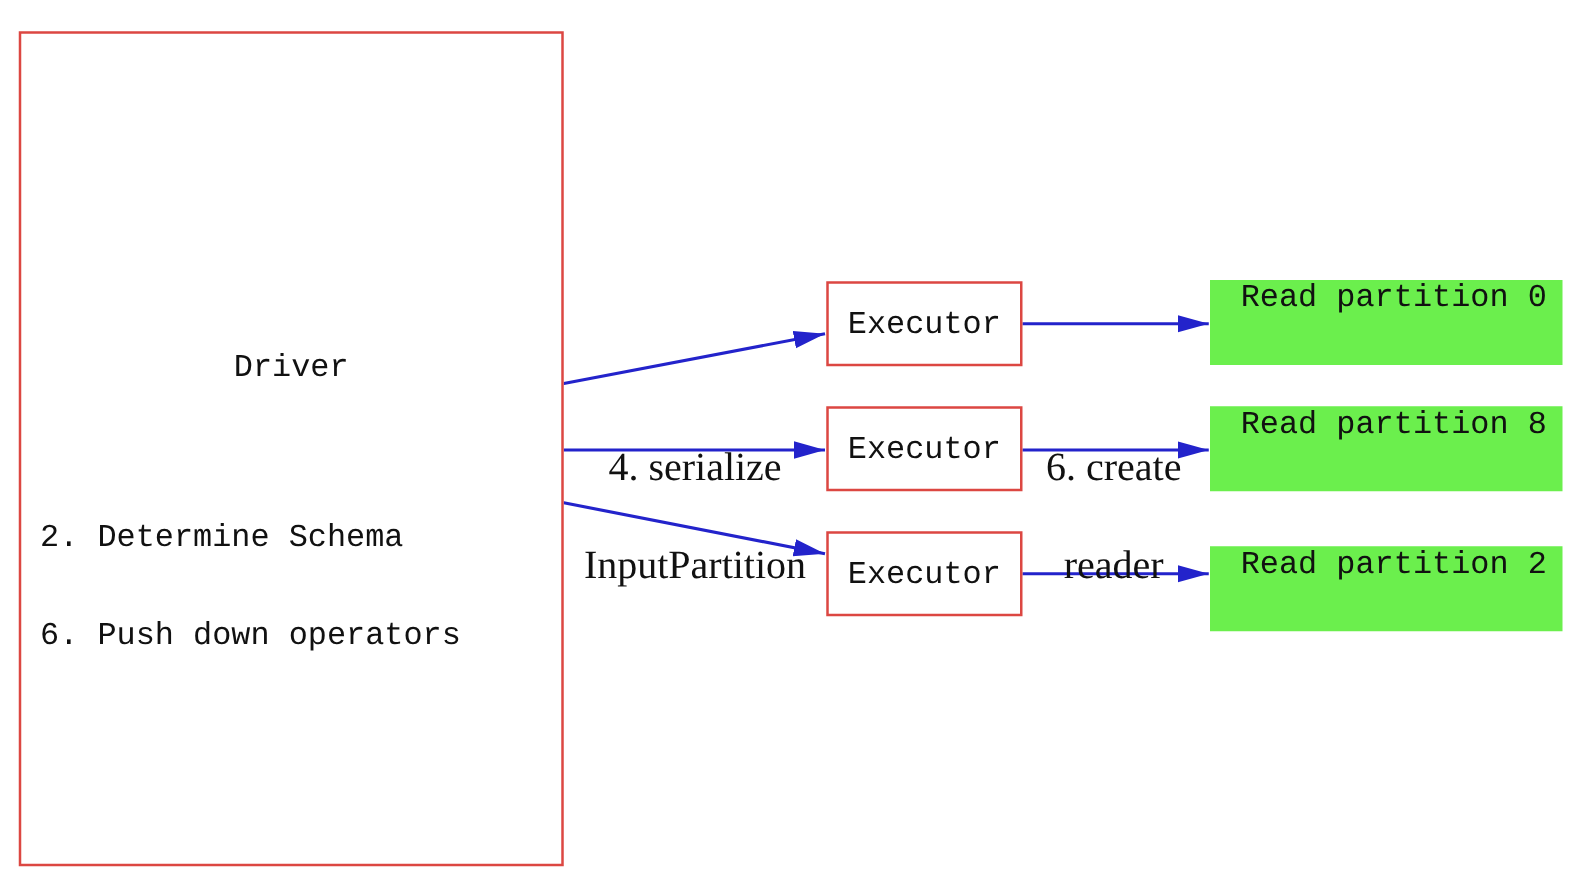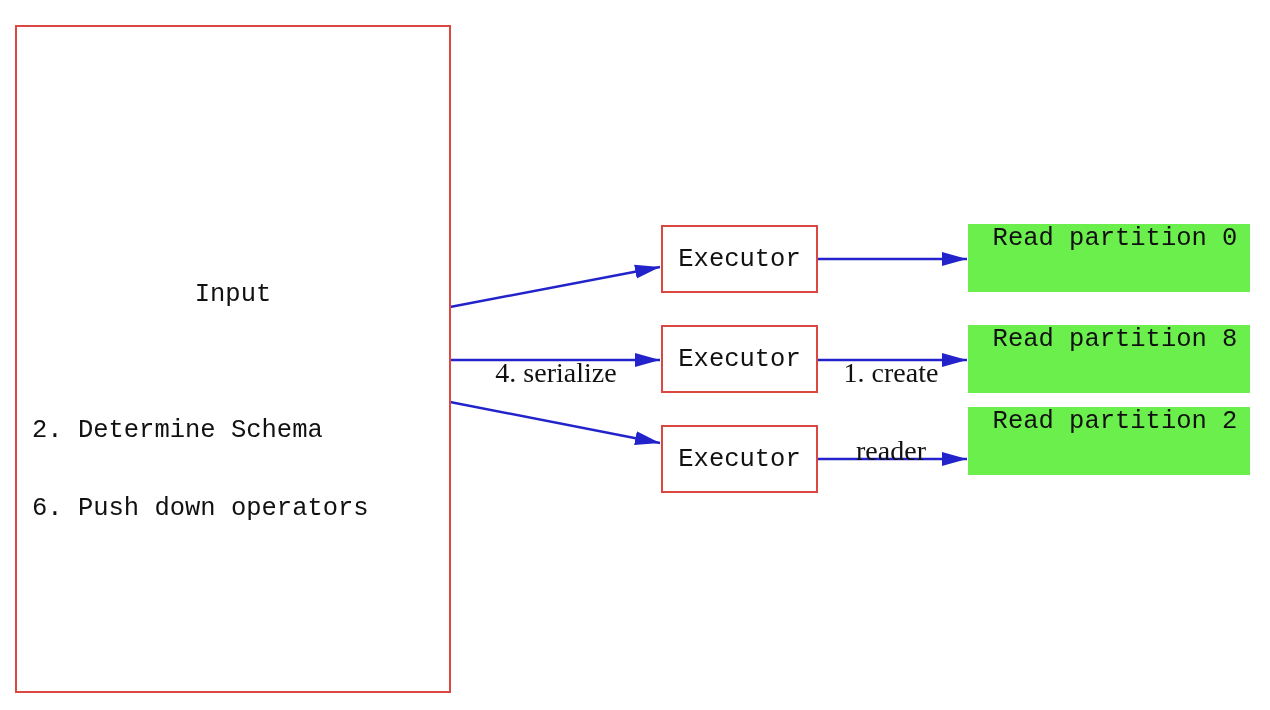--- a/index.html
+++ b/index.html
@@ -69,28 +69,28 @@
     border: none;
     display: flex;
     align-items: flex-start;
     justify-content: center;
     font-size: 25.5px;
     white-space: pre;
     padding-left: 12px;
   }
   .part-0 { top: 224px; }
   .part-1 { top: 325px; }
-  .part-2 { top: 407px; }
+  .part-2 { top: 437px; }
   .edge-label {
     position: absolute;
     width: 220px;
     top: 308px;
     text-align: center;
     font-family: "Liberation Serif", "DejaVu Serif", serif;
-    font-size: 28px;
+    font-size: 32px;
     line-height: 26px;
     color: #111111;
     white-space: pre;
   }
   .label-serialize { left: 446px; }
   .label-reader { left: 781px; }
   .edges-svg {
     position: absolute;
     left: 0;
     top: 0;
@@ -121,21 +121,21 @@
     </defs>
     <line class="edge-line" x1="450" y1="307" x2="660" y2="267" marker-end="url(#ah)"></line>
     <line class="edge-line" x1="450" y1="360" x2="660" y2="360" marker-end="url(#ah)"></line>
     <line class="edge-line" x1="450" y1="402" x2="660" y2="443" marker-end="url(#ah)"></line>
     <line class="edge-line" x1="817" y1="259" x2="967" y2="259" marker-end="url(#ah)"></line>
     <line class="edge-line" x1="817" y1="360" x2="967" y2="360" marker-end="url(#ah)"></line>
     <line class="edge-line" x1="817" y1="459" x2="967" y2="459" marker-end="url(#ah)"></line>
   </svg>
 
   <div class="node red-border driver-box">
-    <div class="driver-title">Input</div>
+    <div class="driver-title">Driver</div>
     <div class="driver-steps">
       <div>2. Determine Schema</div>
       <div>6. Push down operators</div>
     </div>
   </div>
 
   <div class="node red-border executor-box exec-0">
     <span>Executor</span>
   </div>
   <div class="node red-border executor-box exec-1">
@@ -150,19 +150,20 @@
   </div>
   <div class="node partition-box part-1">
     <span>Read partition 8</span>
   </div>
   <div class="node partition-box part-2">
     <span>Read partition 2</span>
   </div>
 
   <div class="edge-label label-serialize">
     <div>4. serialize</div>
+    <div>InputPartition</div>
   </div>
   <div class="edge-label label-reader">
-    <div>1. create</div>
+    <div>6. create</div>
     <div>reader</div>
   </div>
 
 </div>
 
 </body></html>

